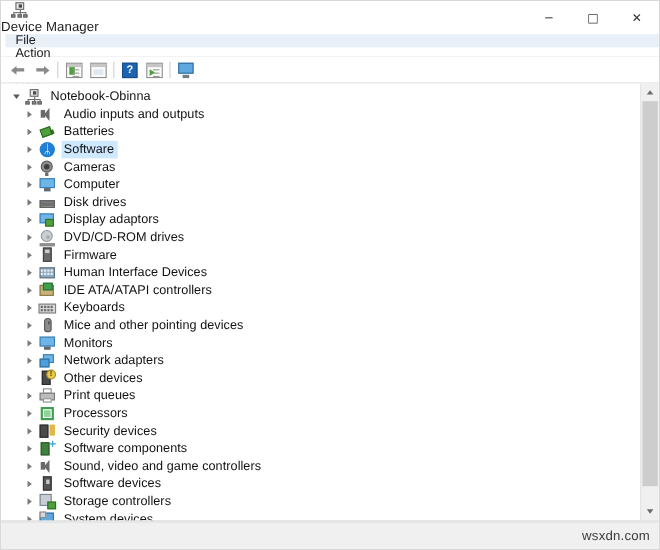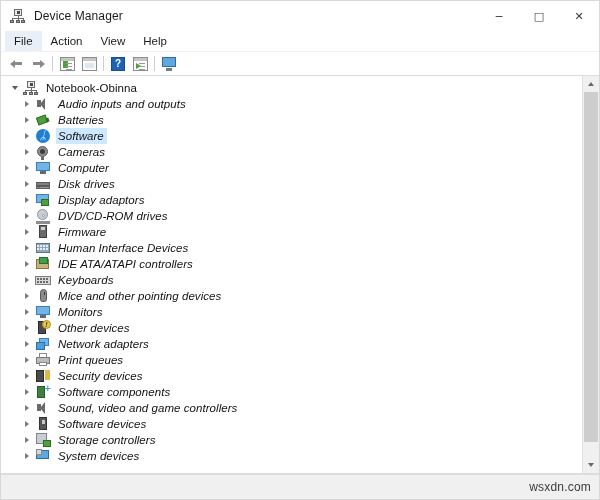--- a/index.html
+++ b/index.html
@@ -26,22 +26,22 @@
     display: flex;
     flex-direction: column;
   }
 
   
   #titlebar {
     height: 30px;
     min-height: 30px;
     background: #ffffff;
     display: flex;
-    align-items: center;
     position: relative;
+    flex-direction: column;
   }
   #title-icon {
     width: 16px;
     height: 16px;
     margin-left: 9px;
     margin-right: 8px;
     position: relative;
     flex: 0 0 auto;
   }
   #title-text {
@@ -74,20 +74,21 @@
 
   
   #menubar {
     height: 20px;
     min-height: 20px;
     display: flex;
     align-items: stretch;
     background: #ffffff;
     padding-left: 4px;
     border-bottom: 1px solid #f1f1f1;
+    flex-direction: column;
   }
   .menu-item {
     font-size: 11.5px;
     color: #1b1b1b;
     padding: 0 9px;
     display: flex;
     align-items: center;
     white-space: nowrap;
     cursor: default;
   }
@@ -243,21 +244,21 @@
     font-size: 11.5px;
     color: #111111;
     line-height: 14px;
     padding: 1px 3px 1px 2px;
     letter-spacing: 0.05px;
   }
   .row.selected .lbl {
     background: #cde8ff;
   }
   .row.root { padding-left: 6px; }
-  .row.child { padding-left: 18px; font-style: italic; }
+  .row.child { padding-left: 18px; }
 
   
   .i-computer-root { }
   .i-computer-root .box {
     position: absolute; left: 4px; top: 1px; width: 8px; height: 7px;
     background: #e9e9e9; border: 1px solid #6b6b6b; box-sizing: border-box;
   }
   .i-computer-root .box:after {
     content:""; position:absolute; left:2px; top:1px; width:3px; height:3px;
     background:#4a4a4a;
@@ -826,46 +827,56 @@
             <div class="ico i-monitor">
               <div class="scr"></div>
               <div class="st"></div>
             </div>
             <div class="lbl">Monitors</div>
           </div>
           <div class="row child">
             <div class="twisty">
               <div class="chev"></div>
             </div>
-            <div class="ico i-other">
-              <div class="bd"></div>
-              <div class="warn">!</div>
-            </div>
-            <div class="lbl">Other devices</div>
-          </div>
-          <div class="row child">
-            <div class="twisty">
-              <div class="chev"></div>
-            </div>
             <div class="ico i-network">
               <div class="c1"></div>
               <div class="c2"></div>
             </div>
             <div class="lbl">Network adapters</div>
           </div>
           <div class="row child">
             <div class="twisty">
               <div class="chev"></div>
             </div>
+            <div class="ico i-other">
+              <div class="bd"></div>
+              <div class="warn">!</div>
+            </div>
+            <div class="lbl">Other devices</div>
+          </div>
+          <div class="row child">
+            <div class="twisty">
+              <div class="chev"></div>
+            </div>
             <div class="ico i-print">
               <div class="paper"></div>
               <div class="bd"></div>
               <div class="out"></div>
             </div>
             <div class="lbl">Print queues</div>
+          </div>
+          <div class="row child">
+            <div class="twisty">
+              <div class="chev"></div>
+            </div>
+            <div class="ico i-proc">
+              <div class="bd"></div>
+              <div class="core"></div>
+            </div>
+            <div class="lbl">Processors</div>
           </div>
           <div class="row child">
             <div class="twisty">
               <div class="chev"></div>
             </div>
             <div class="ico i-security">
               <div class="bd"></div>
               <div class="key"></div>
             </div>
             <div class="lbl">Security devices</div>

